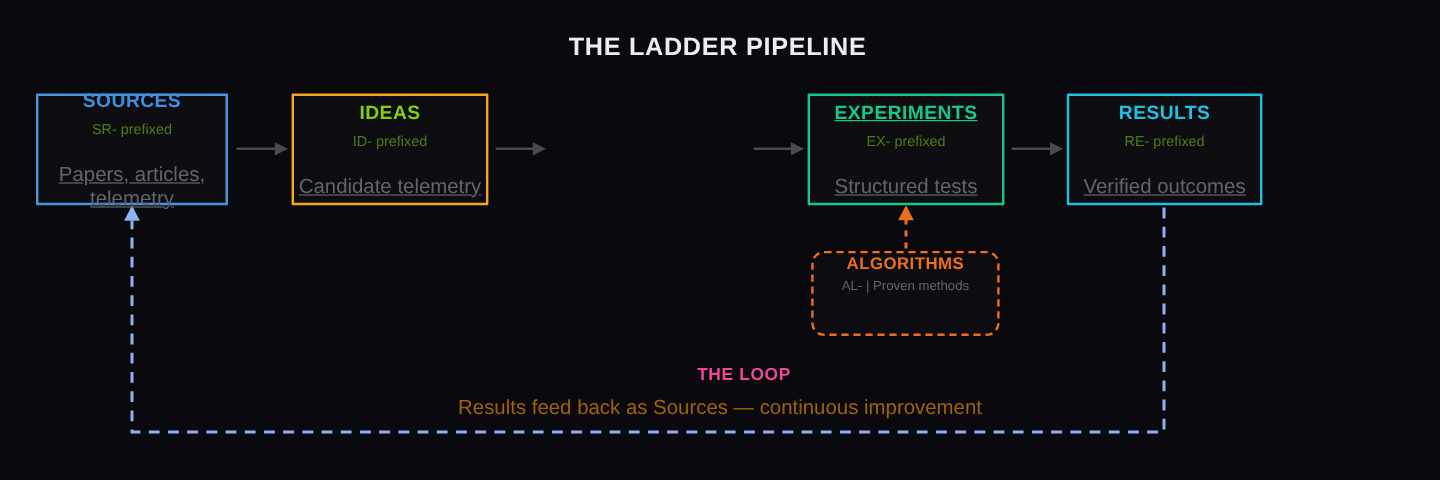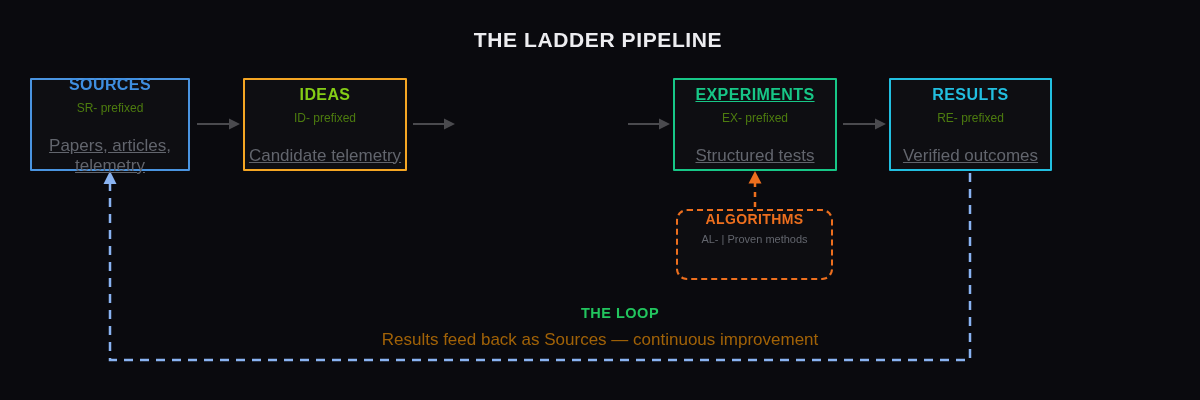--- a/index.html
+++ b/index.html
@@ -101,21 +101,21 @@
     position: absolute;
     left: 0;
     top: 305px;
     width: 1200px;
     text-align: center;
   }
   .loop-title {
     font-size: 14.5px;
     font-weight: 700;
     letter-spacing: 0.5px;
-    color: #22c55e;
+    color: #ec4899;
     margin-bottom: 9px;
     padding-left: 40px;
   }
   .loop-desc {
     font-size: 17px;
     color: #a16207;
   }
 
   .connector-layer {
     position: absolute;

